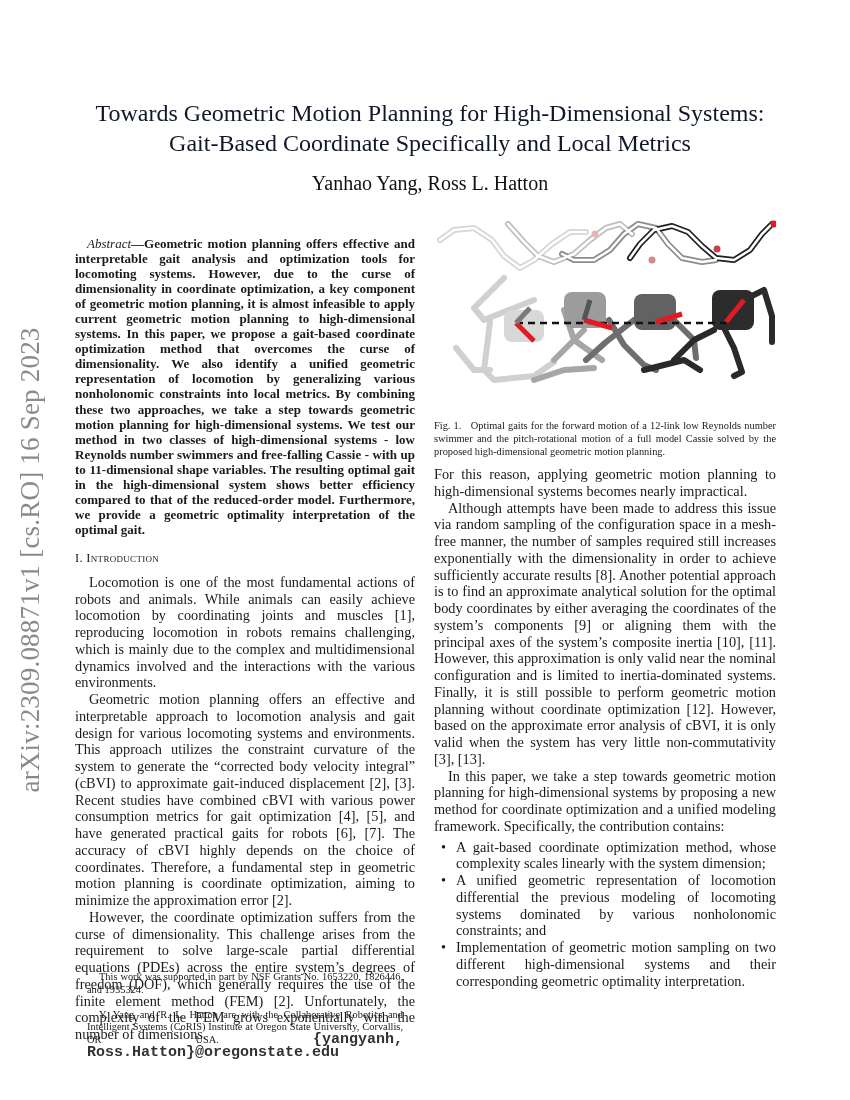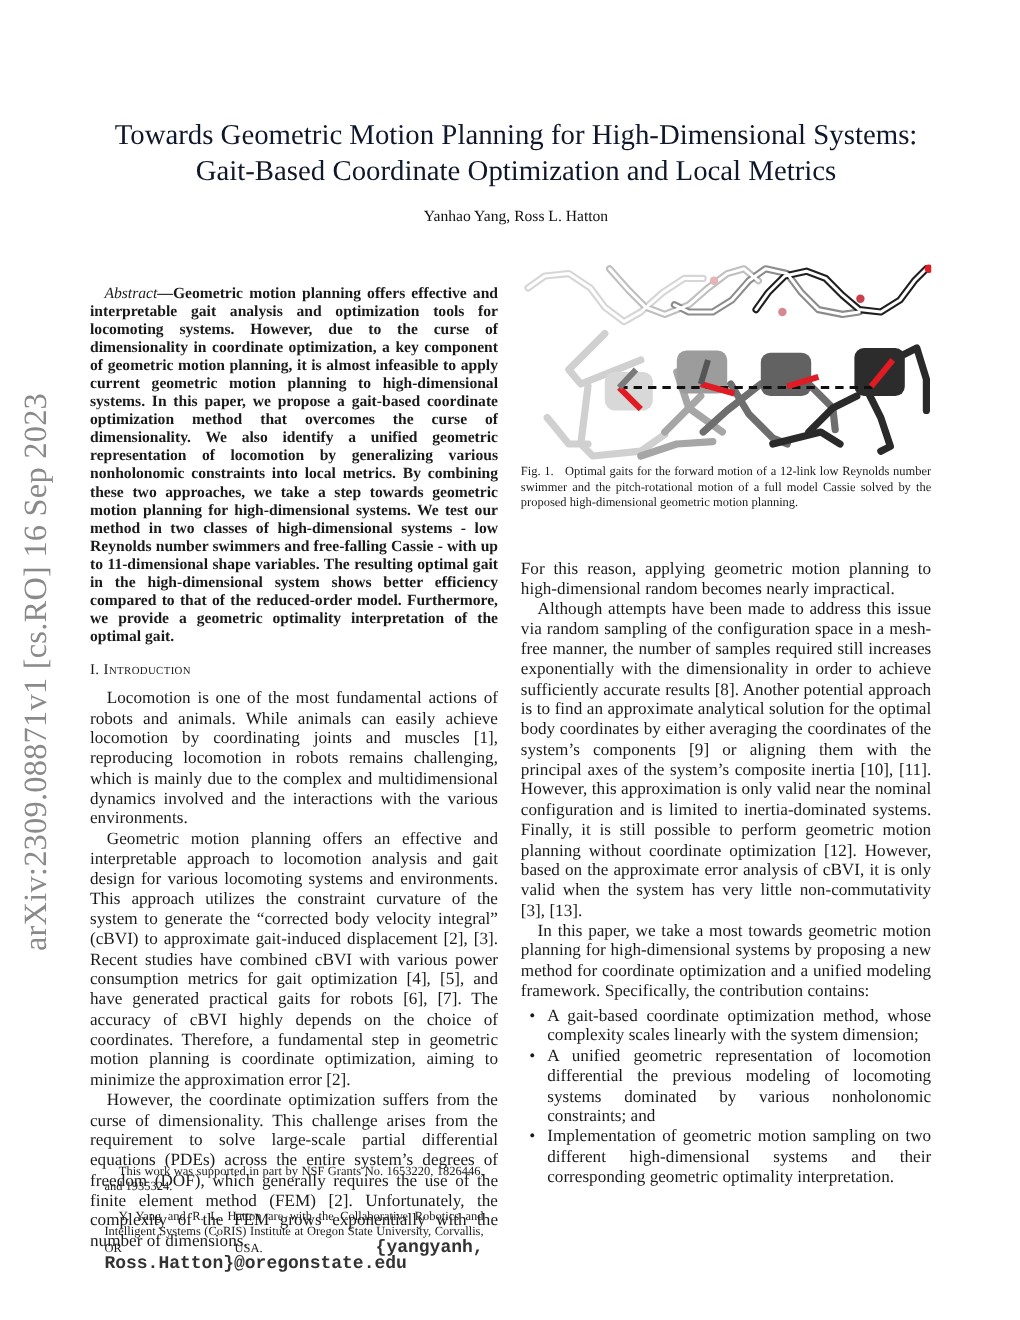--- a/index.html
+++ b/index.html
@@ -1,47 +1,47 @@
 <!DOCTYPE html>
 <html><head>
 <meta charset="utf-8">
 <style>
   html, body { margin: 0; padding: 0; background: #ffffff; }
   body { width: 850px; height: 1100px; position: relative; overflow: hidden; font-family: "Liberation Serif", serif; color: #1a1a1a; }
   .arxiv-stamp { position: absolute; left: 8px; top: 285px; width: 44px; height: 550px; }
   .arxiv-stamp span { position: absolute; left: 50%; top: 50%; transform: translate(-50%, -50%) rotate(-90deg); white-space: nowrap; font-size: 27px; color: #8a8a8a; letter-spacing: 0.2px; }
   .title { position: absolute; left: 70px; top: 98px; width: 720px; text-align: center; font-size: 24px; line-height: 30px; color: #0f172a; }
-  .authors { position: absolute; left: 70px; top: 172px; width: 720px; text-align: center; font-size: 13px; color: #111; }
+  .authors { position: absolute; left: 70px; top: 172px; width: 720px; text-align: center; font-size: 20px; color: #111; }
   .col-left { position: absolute; left: 75px; top: 236px; width: 340px; }
   .col-right { position: absolute; left: 434px; width: 342px; }
   .abstract { font-size: 13px; line-height: 15.05px; font-weight: bold; text-align: justify; text-indent: 12px; margin: 0; }
   .abstract .abs-label { font-style: italic; font-weight: normal; }
   .section-head { text-align: left; font-size: 12.5px; margin: 14px 0 8px 0; letter-spacing: 0.3px; }
   .section-head .sc { font-variant: small-caps; }
   .para { font-size: 14.3px; line-height: 16.75px; text-align: justify; text-indent: 14px; margin: 0; }
   .para.noindent { text-indent: 0; }
   .footnotes { position: absolute; left: 75px; top: 959px; width: 340px; font-size: 10.4px; line-height: 12.8px; text-align: justify; }
   .footnotes p { margin: 12px; text-indent: 12px; }
   .mono { font-family: "Liberation Mono", monospace; font-size: 15px; color: #333; font-weight: bold; }
   .figure { position: absolute; left: 434px; top: 220px; width: 342px; height: 170px; }
-  .caption { position: absolute; left: 434px; top: 388px; width: 342px; font-size: 10.4px; line-height: 12.9px; text-align: justify; }
+  .caption { position: absolute; left: 434px; top: 420px; width: 342px; font-size: 10.4px; line-height: 12.9px; text-align: justify; }
   .bullets { list-style: none; margin: 4px 0 4px 0; padding: 0; }
   .bullets li { position: relative; padding-left: 22px; font-size: 14.3px; line-height: 16.75px; text-align: justify; }
   .bullets li .dot { position: absolute; left: 7px; top: 0; }
 </style>
 </head>
 <body>
 
 <div class="arxiv-stamp">
   <span>arXiv:2309.08871v1  [cs.RO]  16 Sep 2023</span>
 </div>
 
 <div class="title">
   <div>Towards Geometric Motion Planning for High-Dimensional Systems:</div>
-  <div>Gait-Based Coordinate Optimization and Local Metrics</div>
+  <div>Gait-Based Coordinate Specifically and Local Metrics</div>
 </div>
 
 <div class="authors">Yanhao Yang, Ross L. Hatton</div>
 
 <div class="col-left">
   <p class="abstract"><span class="abs-label">Abstract</span><span>—</span><span>Geometric motion planning offers effective and interpretable gait analysis and optimization tools for locomoting systems. However, due to the curse of dimensionality in coordinate optimization, a key component of geometric motion planning, it is almost infeasible to apply current geometric motion planning to high-dimensional systems. In this paper, we propose a gait-based coordinate optimization method that overcomes the curse of dimensionality. We also identify a unified geometric representation of locomotion by generalizing various nonholonomic constraints into local metrics. By combining these two approaches, we take a step towards geometric motion planning for high-dimensional systems. We test our method in two classes of high-dimensional systems - low Reynolds number swimmers and free-falling Cassie - with up to 11-dimensional shape variables. The resulting optimal gait in the high-dimensional system shows better efficiency compared to that of the reduced-order model. Furthermore, we provide a geometric optimality interpretation of the optimal gait.</span></p>
 
   <div class="section-head">
     <span>I.</span>
     <span class="sc">Introduction</span>
@@ -112,21 +112,21 @@
     <line x1="82" y1="103" x2="96" y2="88" stroke="#7a7a7a" stroke-width="5"></line>
     <line x1="150" y1="100" x2="156" y2="80" stroke="#555" stroke-width="5"></line>
   </svg>
 </div>
 
 <div class="caption">
   <span>Fig. 1.</span>&nbsp;&nbsp;&nbsp;<span>Optimal gaits for the forward motion of a 12-link low Reynolds number swimmer and the pitch-rotational motion of a full model Cassie solved by the proposed high-dimensional geometric motion planning.</span>
 </div>
 
 <div class="col-right" style="top:466px;">
-  <p class="para noindent">For this reason, applying geometric motion planning to high-dimensional random becomes nearly impractical.</p>
+  <p class="para noindent">For this reason, applying geometric motion planning to high-dimensional systems becomes nearly impractical.</p>
   <p class="para">Although attempts have been made to address this issue via random sampling of the configuration space in a mesh-free manner, the number of samples required still increases exponentially with the dimensionality in order to achieve sufficiently accurate results [8]. Another potential approach is to find an approximate analytical solution for the optimal body coordinates by either averaging the coordinates of the system’s components [9] or aligning them with the principal axes of the system’s composite inertia [10], [11]. However, this approximation is only valid near the nominal configuration and is limited to inertia-dominated systems. Finally, it is still possible to perform geometric motion planning without coordinate optimization [12]. However, based on the approximate error analysis of cBVI, it is only valid when the system has very little non-commutativity [3], [13].</p>
-  <p class="para">In this paper, we take a most towards geometric motion planning for high-dimensional systems by proposing a new method for coordinate optimization and a unified modeling framework. Specifically, the contribution contains:</p>
+  <p class="para">In this paper, we take a step towards geometric motion planning for high-dimensional systems by proposing a new method for coordinate optimization and a unified modeling framework. Specifically, the contribution contains:</p>
   <ul class="bullets">
     <li><span class="dot">•</span><span>A gait-based coordinate optimization method, whose complexity scales linearly with the system dimension;</span></li>
     <li><span class="dot">•</span><span>A unified geometric representation of locomotion differential the previous modeling of locomoting systems dominated by various nonholonomic constraints; and</span></li>
     <li><span class="dot">•</span><span>Implementation of geometric motion sampling on two different high-dimensional systems and their corresponding geometric optimality interpretation.</span></li>
   </ul>
 </div>
 
 </body></html>

